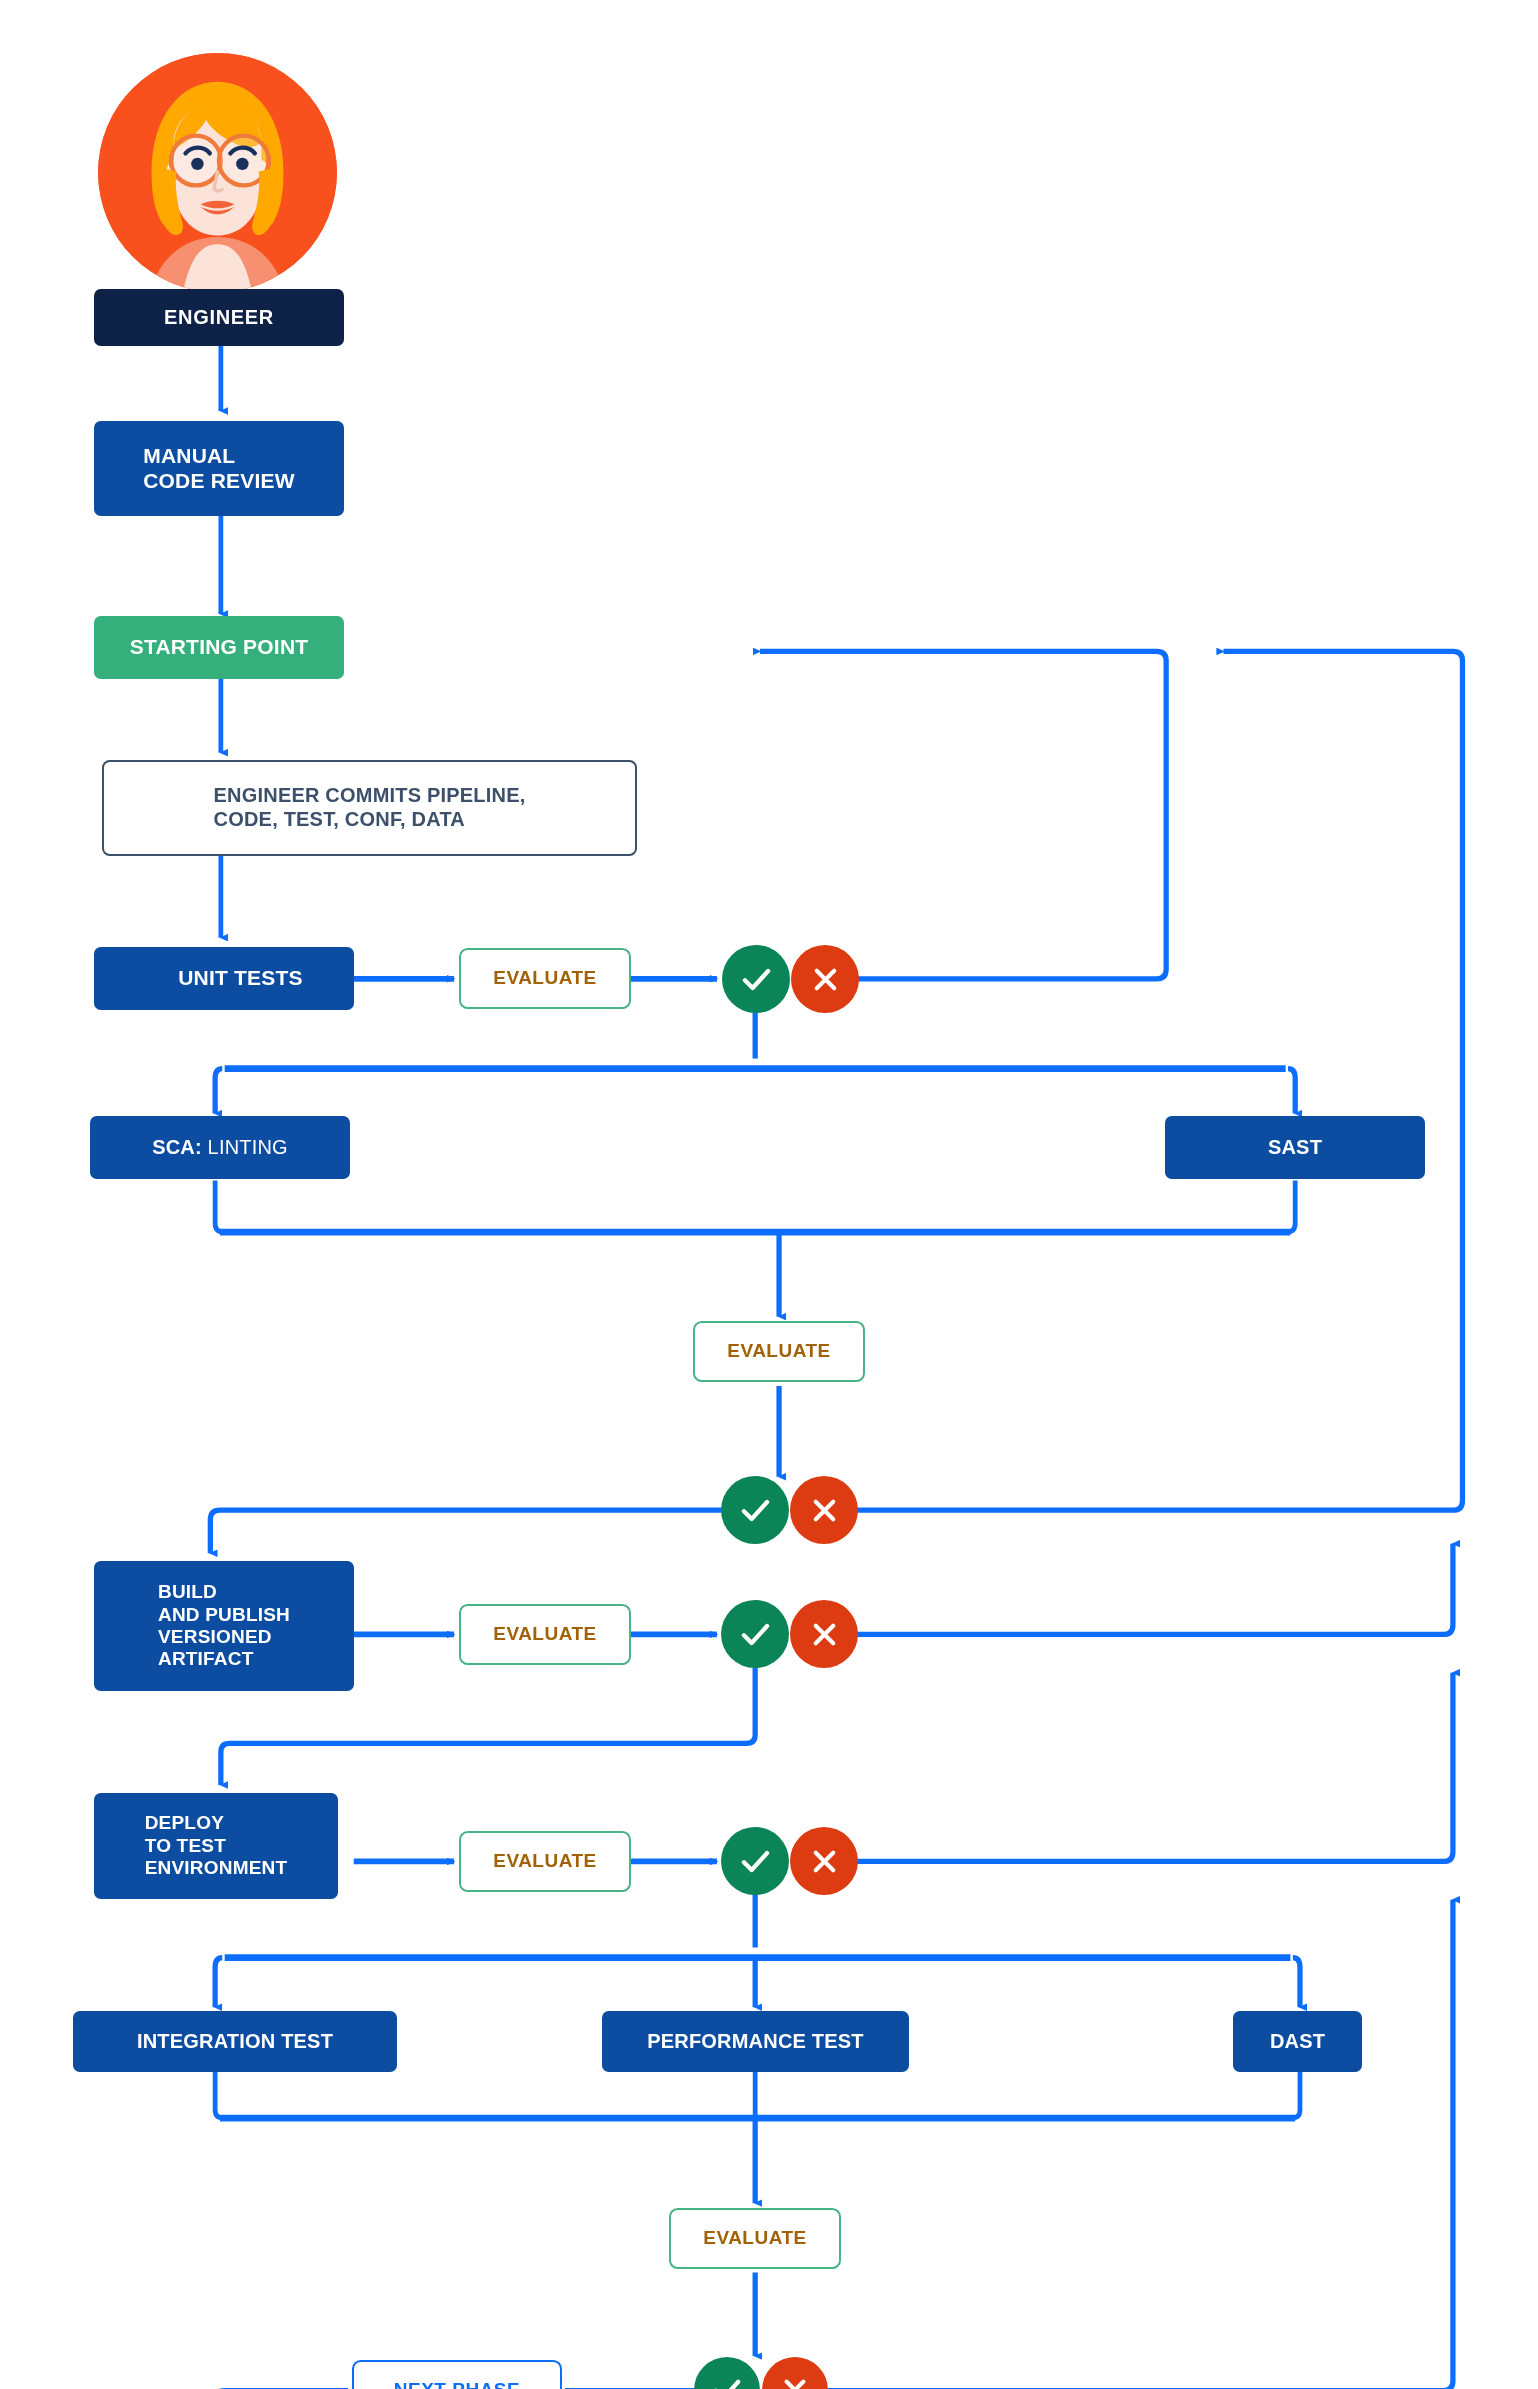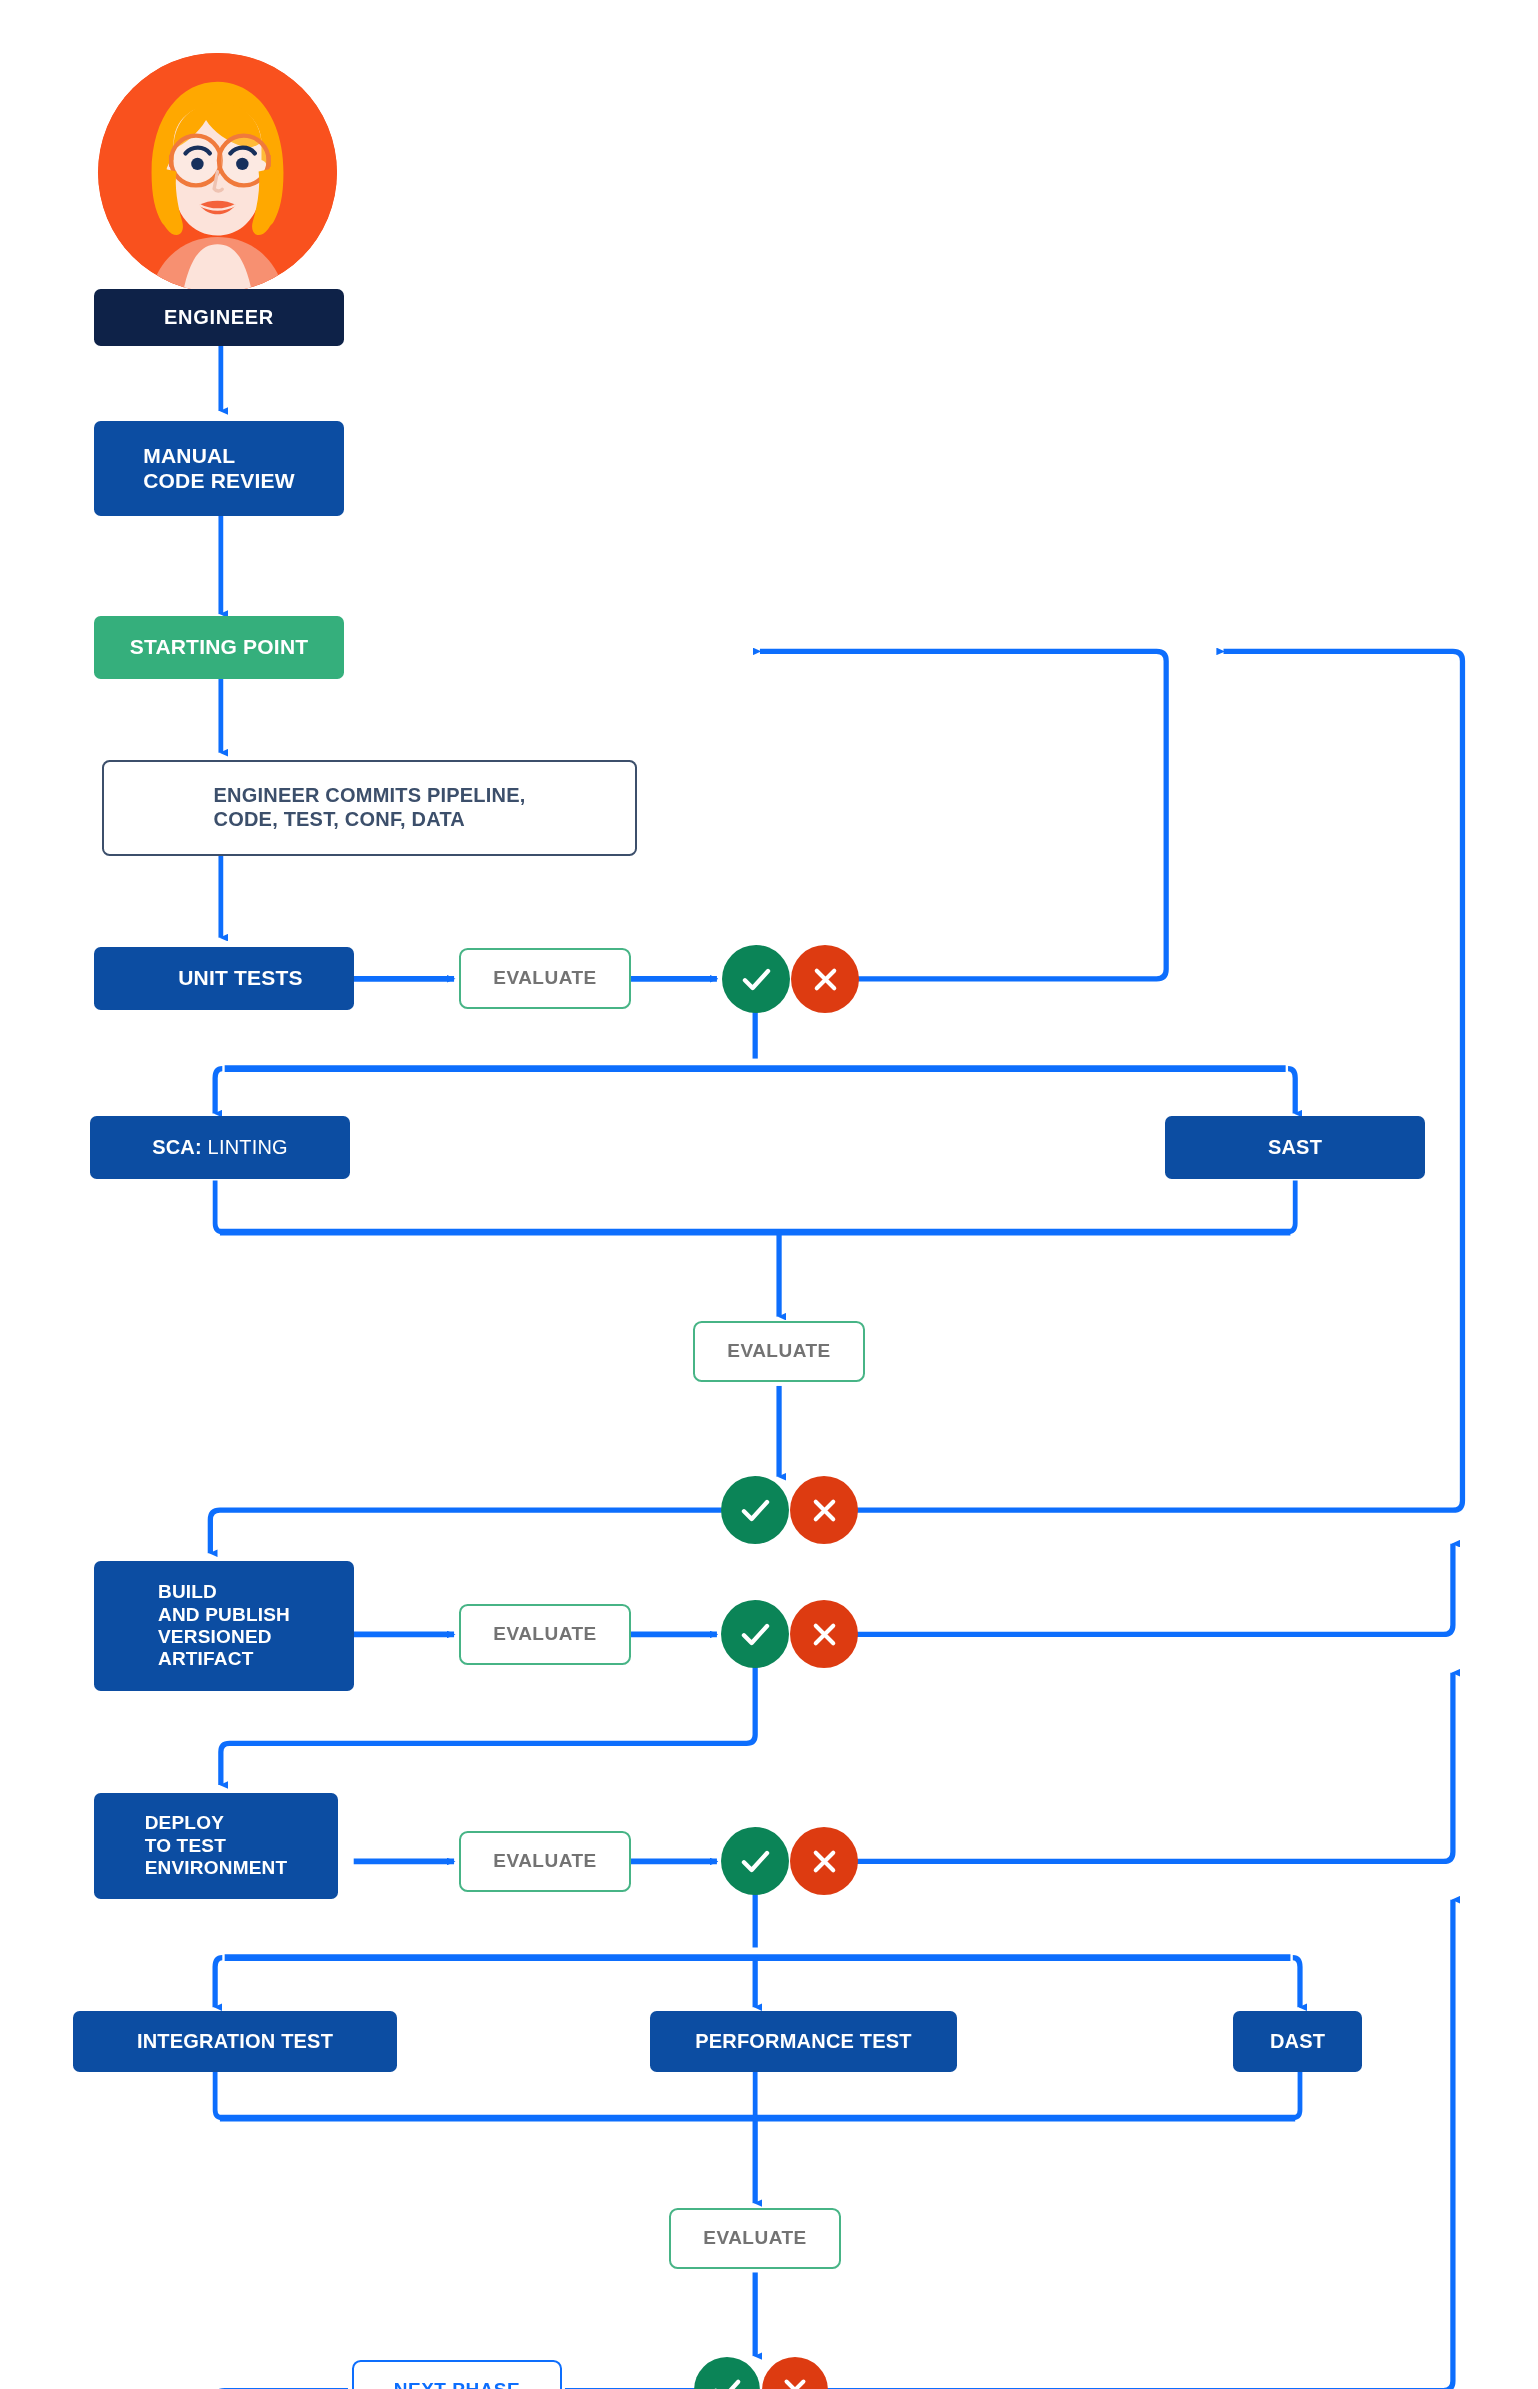--- a/index.html
+++ b/index.html
@@ -5,21 +5,21 @@
   html,body{margin:0;padding:0;background:#ffffff;}
   body{font-family:"Liberation Sans", sans-serif;}
   #stage{position:relative;width:1539px;height:2510px;background:#ffffff;overflow:hidden;}
   svg.wires{position:absolute;left:0;top:0;width:1539px;height:2510px;pointer-events:none;}
 
   .node{position:absolute;box-sizing:border-box;display:flex;align-items:center;justify-content:center;}
 
   .box-blue{background:#0C4DA2;color:#ffffff;border-radius:6.7px;font-weight:700;letter-spacing:0.2px;}
   .box-green{background:#35AF7C;color:#ffffff;border-radius:6.7px;font-weight:700;letter-spacing:0.2px;}
   .box-navy{background:#0E2248;color:#ffffff;border-radius:6.7px;font-weight:700;letter-spacing:0.7px;}
-  .box-eval{background:#ffffff;color:#737373;border:2.9px solid #47B486;border-radius:8.6px;font-weight:700;letter-spacing:0.5px;}
+  .box-eval{background:#ffffff;color:#a16207;border:2.9px solid #47B486;border-radius:8.6px;font-weight:700;letter-spacing:0.5px;}
   .box-outline-dark{background:#ffffff;color:#3C4F6B;border:2.9px solid #3C4F6B;border-radius:7.6px;font-weight:700;letter-spacing:0.2px;}
   .box-outline-blue{background:#ffffff;color:#0D6EFD;border:2.9px solid #0D6EFD;border-radius:8.6px;font-weight:700;letter-spacing:0.5px;}
 
   .lbl{line-height:1.18;}
   .sca-bold{font-weight:800;}
   .sca-reg{font-weight:400;}
 
   .circle{position:absolute;border-radius:50%;display:flex;align-items:center;justify-content:center;}
   .c-ok{background:#0B8457;}
   .c-no{background:#DD3B11;}
@@ -282,21 +282,21 @@
   <div class="circle c-no" style="left:790px;top:1827px;width:68px;height:68px;">
     <svg width="35" height="35" viewBox="0 0 24 24">
       <path d="M6 6 L18 18 M18 6 L6 18" fill="none" stroke="#fff" stroke-width="2.8" stroke-linecap="round"></path>
     </svg>
   </div>
 
   <div class="node box-blue" style="left:73px;top:2011px;width:324px;height:61px;font-size:20px;">
     <span class="lbl">INTEGRATION TEST</span>
   </div>
 
-  <div class="node box-blue" style="left:602px;top:2011px;width:307px;height:61px;font-size:20px;margin-left:48px;">
+  <div class="node box-blue" style="left:602px;top:2011px;width:307px;height:61px;font-size:20px;">
     <span class="lbl">PERFORMANCE TEST</span>
   </div>
 
   <div class="node box-blue" style="left:1233px;top:2011px;width:129px;height:61px;font-size:20px;">
     <span class="lbl">DAST</span>
   </div>
 
   <div class="node box-eval" style="left:669px;top:2208px;width:172px;height:61px;font-size:19px;">
     <span class="lbl">EVALUATE</span>
   </div>

